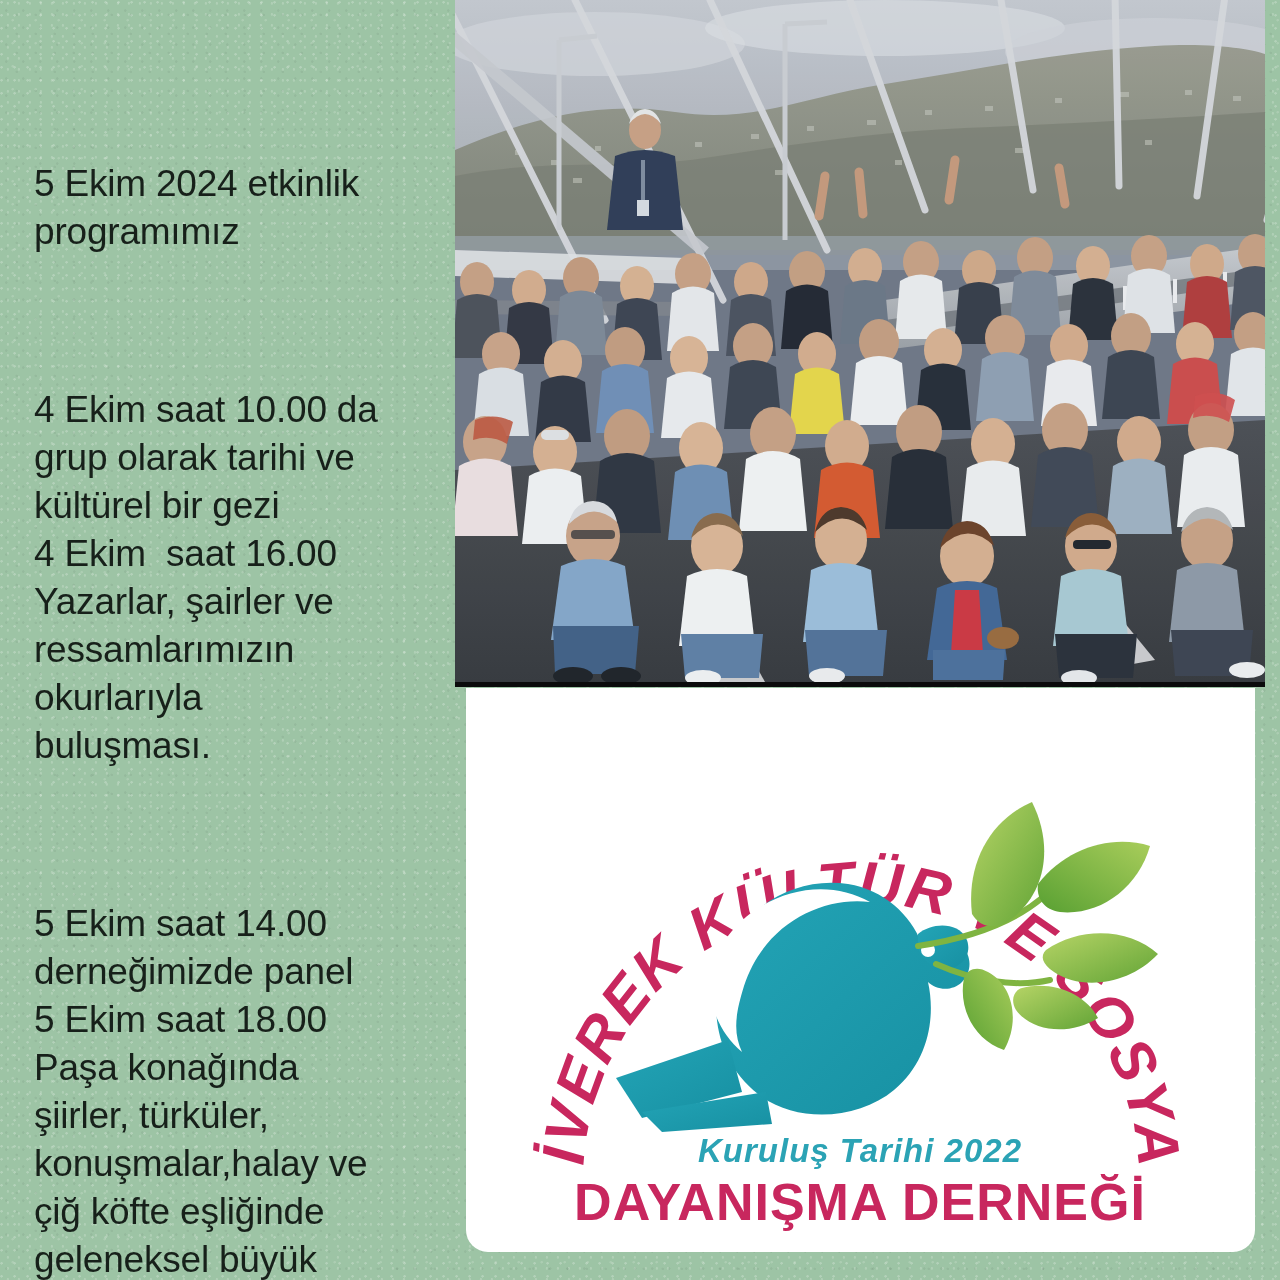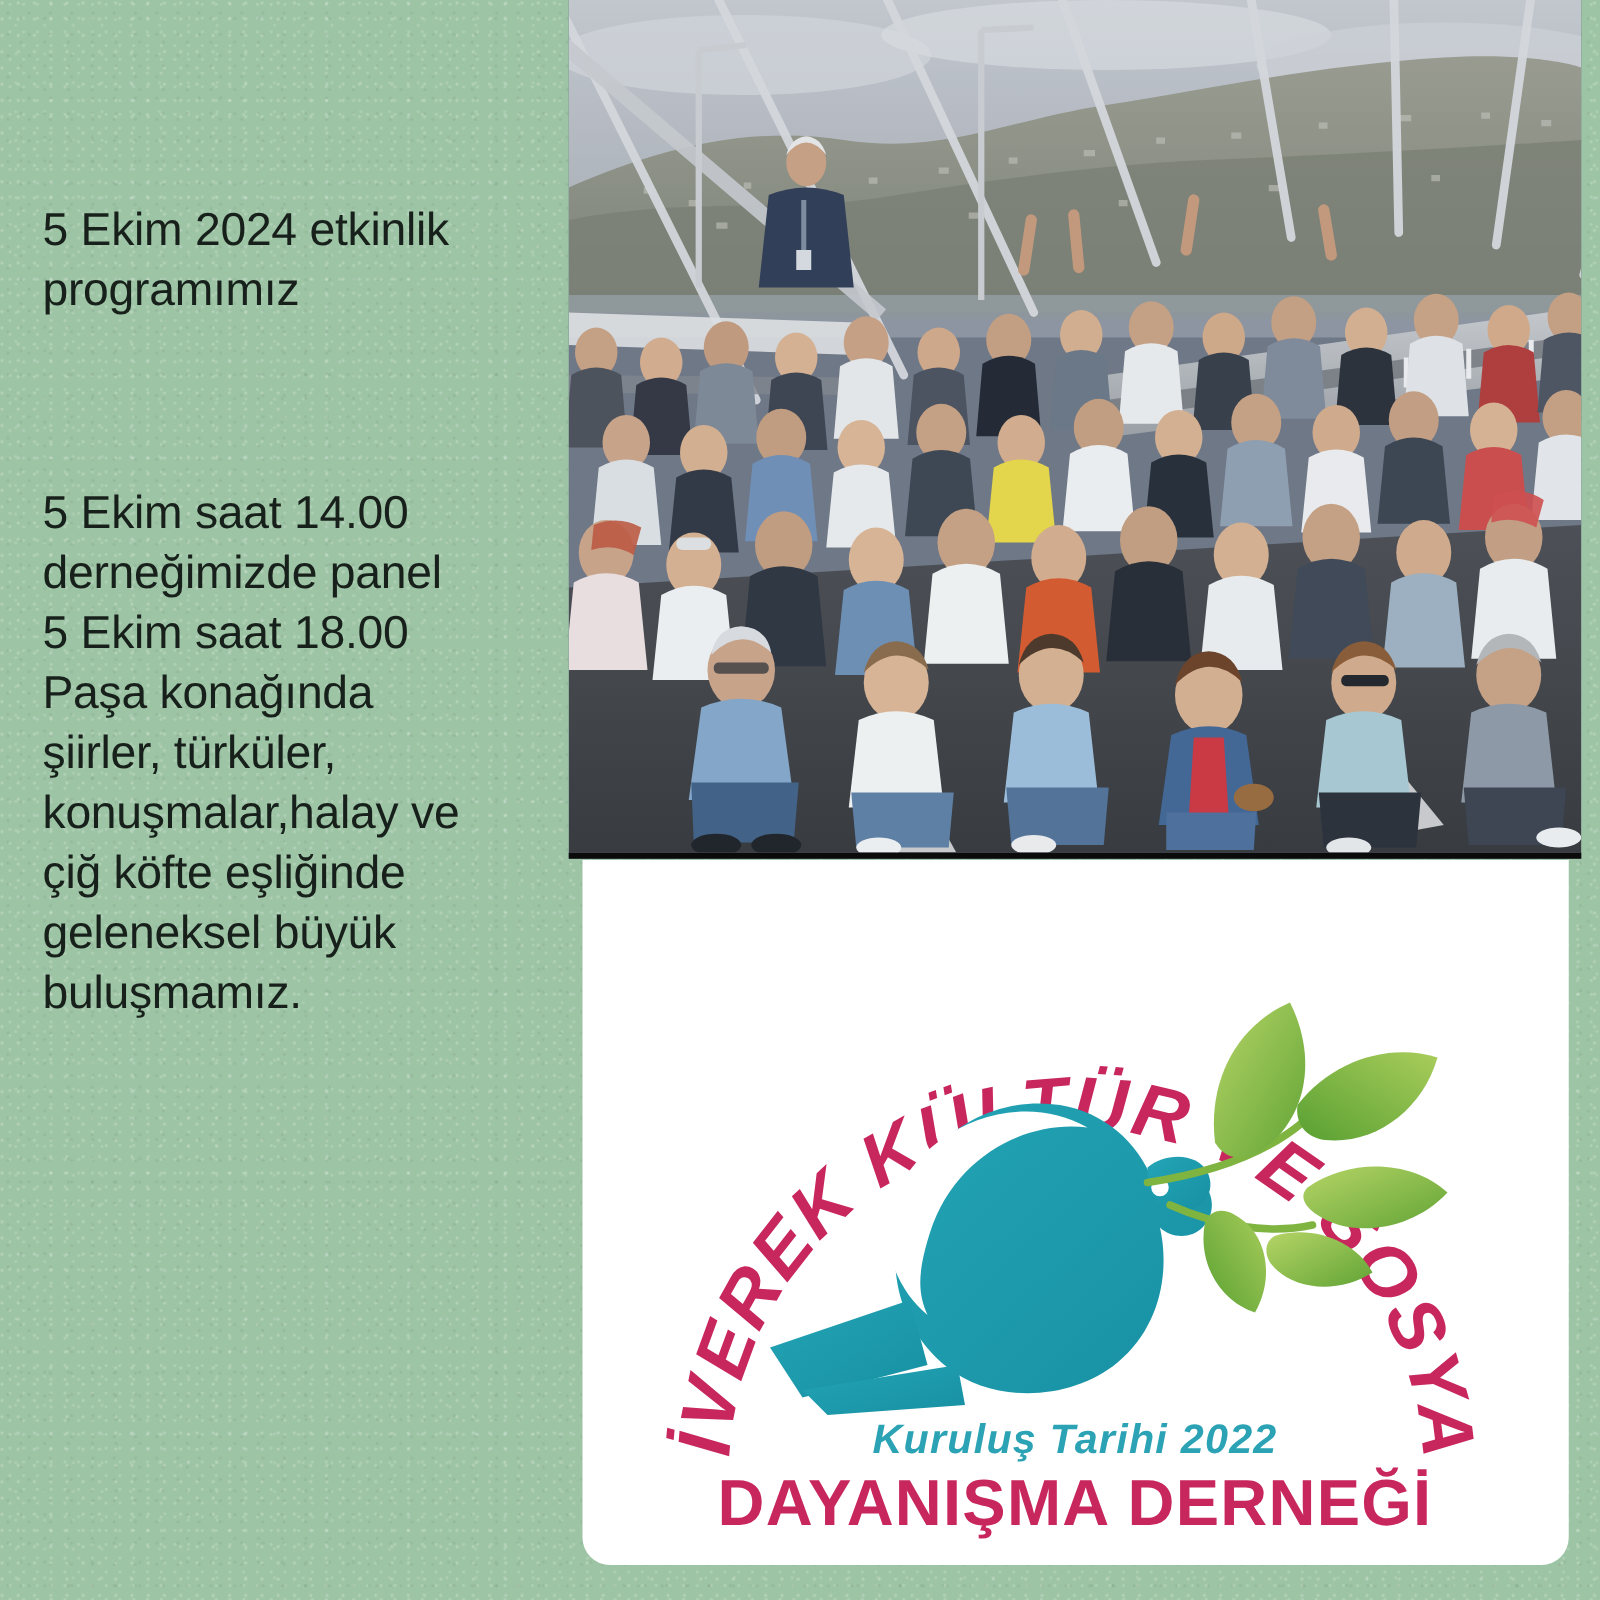--- a/index.html
+++ b/index.html
@@ -79,20 +79,28 @@
   #logo-svg-wrap svg { display: block; width: 789px; height: 564px; }
 </style>
 </head>
 <body>
 
 <div id="poster">
 
   <div id="text-column">
     <p class="para">5 Ekim 2024 etkinlik
 programımız</p>
+    <p class="para">4 Ekim saat 10.00 da
+grup olarak tarihi ve
+kültürel bir gezi
+4 Ekim  saat 16.00
+Yazarlar, şairler ve
+ressamlarımızın
+okurlarıyla
+buluşması.</p>
     <p class="para">5 Ekim saat 14.00
 derneğimizde panel
 5 Ekim saat 18.00
 Paşa konağında
 şiirler, türküler,
 konuşmalar,halay ve
 çiğ köfte eşliğinde
 geleneksel büyük
 buluşmamız.</p>
 

